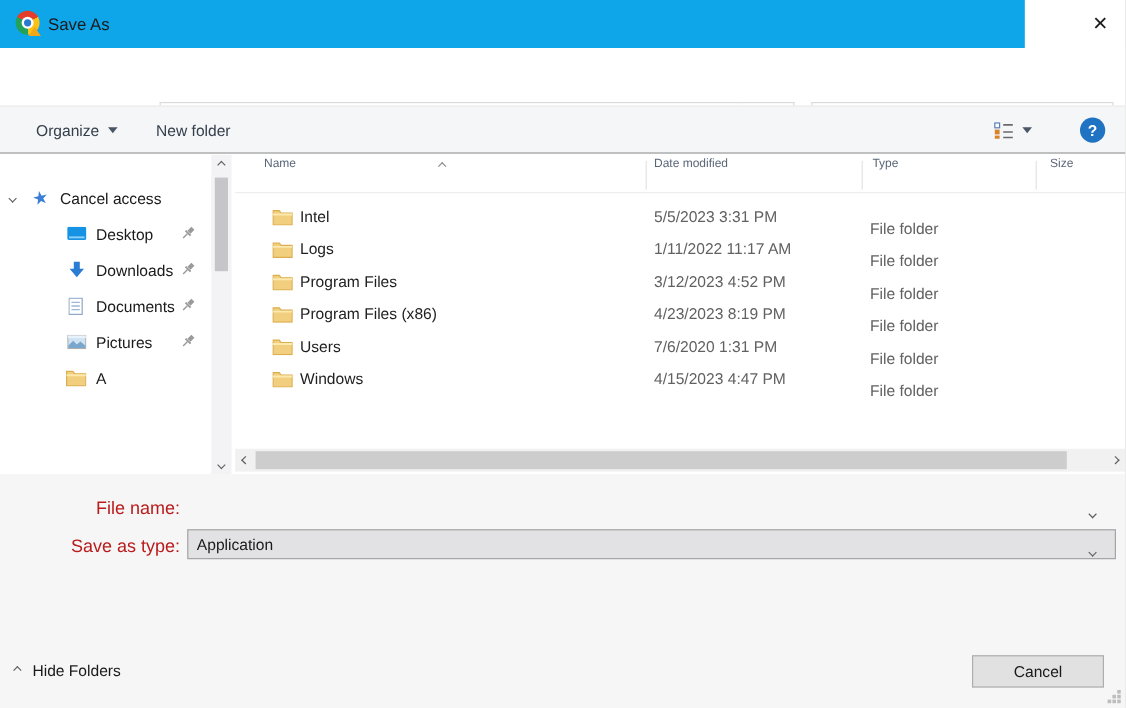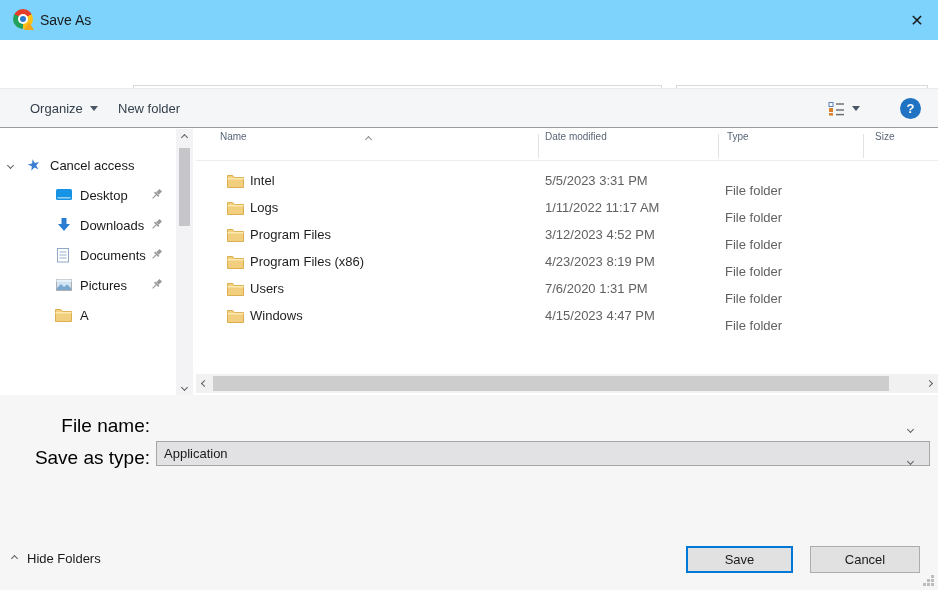--- a/index.html
+++ b/index.html
@@ -2,21 +2,21 @@
 <html><head>
 <meta charset="utf-8">
 <style>
   * { margin:0; padding:0; box-sizing:border-box; }
   html,body { width:938px; height:590px; }
   body { font-family:"Liberation Sans","DejaVu Sans",sans-serif; background:#fff; }
   .win { position:relative; width:938px; height:590px; background:#fff; outline:1px solid #a9a9a9; overflow:hidden; }
   .abs { position:absolute; }
 
   
-  .titlebar { position:absolute; top:0; left:0; width:938px; height:40px; background:#7dd3fc; }
+  .titlebar { position:absolute; top:0; left:0; width:854px; height:40px; background:#0ea5e9; }
   .title-text { position:absolute; left:40px; top:12px; font-size:14px; color:#1a1a1a; }
   .chrome { position:absolute; left:13px; top:9px; width:20px; height:20px; border-radius:50%;
     background:conic-gradient(from 60deg,#fbc116 0 120deg,#21a15a 120deg 240deg,#e43e2b 240deg 360deg); }
   .chrome::before { content:""; position:absolute; left:5px; top:5px; width:10px; height:10px; background:#fff; border-radius:50%; }
   .chrome::after { content:""; position:absolute; left:7px; top:7px; width:6px; height:6px; background:#2979d0; border-radius:50%; }
   .chrome-badge { position:absolute; left:24px; top:22px; width:0; height:0;
     border-left:5px solid transparent; border-right:5px solid transparent; border-bottom:8px solid #f2a71b; }
   .close-btn { position:absolute; left:900px; top:5px; width:34px; height:30px; display:flex; align-items:center; justify-content:center;
     font-size:16px; color:#1a1a1a; cursor:pointer; }
 
@@ -72,21 +72,21 @@
   .row .fsize { position:absolute; left:679px; top:5px; font-size:13px; color:#616161; }
   .row .ficon { position:absolute; left:31px; top:6px; }
 
   
   .hscroll { position:absolute; left:196px; top:374px; width:742px; height:19px; background:#f1f1f1; }
   .hscroll .arrow { position:absolute; top:0; width:17px; height:19px; display:flex; align-items:center; justify-content:center; cursor:pointer; }
   .hthumb { position:absolute; left:17px; top:2px; width:676px; height:15px; background:#cdcdcd; cursor:pointer; }
 
   
   .bottom { position:absolute; top:395px; left:0; width:938px; height:195px; background:#f6f6f7; }
-  .field-label { position:absolute; left:0; width:150px; font-size:19px; color:#000000; text-align:right; }
+  .field-label { position:absolute; left:0; width:150px; font-size:15px; color:#b91c1c; text-align:right; }
   .fn-input { position:absolute; left:156px; top:409px; width:774px; height:26px; border:1px solid #8a8a8a; background:#fff;
     font-size:13px; color:#1a1a1a; padding:0 24px 0 7px; font-family:inherit; outline:none; }
   .ft-select { position:absolute; left:156px; top:441px; width:774px; height:25px; border:1px solid #a6a6a6; background:#e2e2e4;
     font-size:13px; color:#1a1a1a; display:flex; align-items:center; padding-left:7px; cursor:pointer; }
   .dd-chv { position:absolute; left:908px; }
 
   .hide-folders { position:absolute; left:12px; top:551px; display:flex; align-items:center; font-size:13px; color:#1a1a1a; cursor:pointer; }
   .hide-folders .chv { margin-right:10px; }
   .btn { position:absolute; top:546px; height:27px; font-size:13px; color:#1a1a1a; background:#e1e1e1;
     display:flex; align-items:center; justify-content:center; cursor:pointer; font-family:inherit; }
@@ -142,21 +142,21 @@
       </svg>
       <input type="text" placeholder="Search Local Disk (C:)" style="">
     </div>
   </div>
 
   <div class="toolbar">
     <div class="tb-item" style="left:30px;">
       <span>Organize</span>
       <span class="caret"></span>
     </div>
-    <div class="tb-item" style="left:118px;">
+    <div class="tb-item" style="left:130px;">
       <span>New folder</span>
     </div>
     <div class="tb-item" style="left:828px;">
       <svg width="17" height="15">
         <rect x="1" y="1.5" width="4" height="4" fill="#fff" stroke="#5b7fb4"></rect>
         <rect x="1" y="7" width="4" height="4" fill="#d9822b"></rect>
         <rect x="1" y="12" width="4" height="2.6" fill="#d9822b"></rect>
         <line x1="8" y1="3" x2="16" y2="3" stroke="#6a6a6a" stroke-width="1.4"></line>
         <line x1="8" y1="9" x2="16" y2="9" stroke="#6a6a6a" stroke-width="1.4"></line>
         <line x1="8" y1="13.6" x2="16" y2="13.6" stroke="#6a6a6a" stroke-width="1.4"></line>
@@ -366,21 +366,20 @@
   <div class="ft-select">
     <span>Application</span>
   </div>
   <span class="dd-chv" style="top:450px;"><span class="chv down sm"></span></span>
 
   <div class="hide-folders">
     <span class="chv up sm"></span>
     <span>Hide Folders</span>
   </div>
 
-  <button class="btn btn-save">Save</button>
   <button class="btn btn-cancel">Cancel</button>
 
   <svg class="grip" width="14" height="14">
     <rect x="10" y="2" width="3" height="3" fill="#bdbdbd"></rect>
     <rect x="6" y="6" width="3" height="3" fill="#bdbdbd"></rect>
       <rect x="10" y="6" width="3" height="3" fill="#bdbdbd"></rect>
     <rect x="2" y="10" width="3" height="3" fill="#bdbdbd"></rect>
       <rect x="6" y="10" width="3" height="3" fill="#bdbdbd"></rect>
       <rect x="10" y="10" width="3" height="3" fill="#bdbdbd"></rect>
   </svg>

